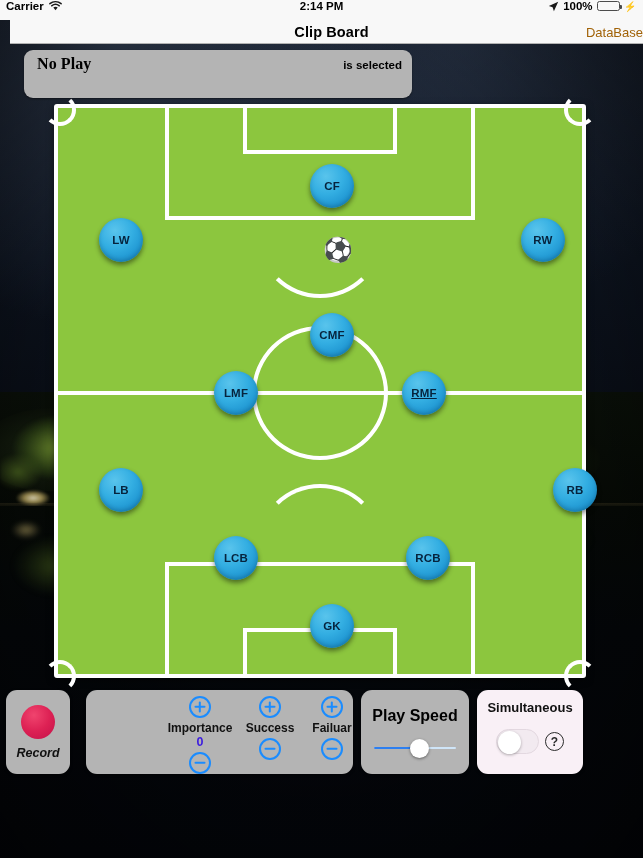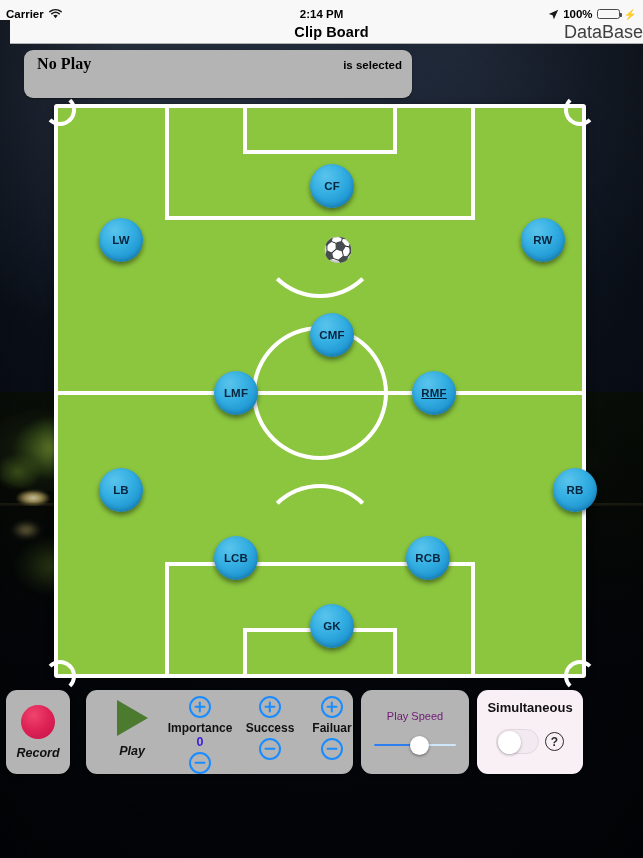--- a/index.html
+++ b/index.html
@@ -81,42 +81,42 @@
   .water-star { position:absolute; left:0; top:690px; width:643px; height:168px;
     background-image:
       radial-gradient(1px 1px at 60px 40px, rgba(200,220,255,.5) 50%, transparent 51%),
       radial-gradient(1px 1px at 300px 96px, rgba(190,212,250,.45) 50%, transparent 51%),
       radial-gradient(1px 1px at 520px 140px, rgba(205,225,255,.4) 50%, transparent 51%); }
   .vignette { position:absolute; inset:0; background:radial-gradient(ellipse at 50% 45%, transparent 45%, rgba(0,0,0,.55) 100%); }
 
   
   .statusbar {
     position:absolute; left:0; top:0; width:643px; height:20px; z-index:10;
-    background:#f8f8f8; color:#000; display:flex; align-items:flex-end;
+    background:#f8f8f8; color:#000; display:flex; align-items:flex-start;
     font-size:11.5px; font-weight:600; padding:0 6px;
   }
   .sb-left { display:flex; align-items:center; gap:5px; }
   .sb-center { position:absolute; left:0; right:0; text-align:center; font-size:11.5px; font-weight:600; }
   .sb-right { margin-left:auto; display:flex; align-items:center; gap:4px; position:relative; z-index:2; }
   .wifi-icon svg { display:block; }
   .loc-icon svg { display:block; }
   .battery { width:23px; height:10.5px; border:1px solid #4c4c4c; border-radius:2.5px; position:relative; padding:1px; }
   .battery::after { content:""; position:absolute; right:-3px; top:3px; width:1.8px; height:4px; background:#4c4c4c; border-radius:0 1px 1px 0; }
   .battery-fill { height:100%; background:#4cd964; border-radius:1px; }
   .bolt { font-size:10px; color:#4c4c4c; margin-left:1px; }
 
   
   .navbar {
     position:absolute; left:10px; top:20px; width:643px; height:24px; z-index:10;
     background:#f8f8f8; border-bottom:.5px solid #b2b2b2;
     display:flex; align-items:center; justify-content:center;
   }
   .nav-title { font-size:14.5px; font-weight:700; color:#000; letter-spacing:.1px; }
   .nav-right { position:absolute; right:10px; top:50%; transform:translateY(-50%);
-    font-size:18px; color:#404040; font-weight:400; cursor:pointer; }
+    font-size:13px; color:#a16207; font-weight:400; cursor:pointer; }
 
   
   .now-banner {
     position:absolute; left:24px; top:50px; width:388px; height:48px; z-index:6;
     background:#b4b4b4; border-radius:9px;
     box-shadow:0 1px 2px rgba(0,0,0,.45);
     padding:4px 10px 4px 13px; color:#000;
   }
   .now-label { font-size:11.5px; font-weight:600; line-height:15px; }
   .now-row { display:flex; align-items:baseline; justify-content:space-between; margin-top:1px; }
@@ -168,21 +168,21 @@
   .pm::before { content:""; position:absolute; left:50%; top:50%; transform:translate(-50%,-50%);
     width:11px; height:2.4px; background:#1a8cff; border-radius:1px; }
   .pm.plus::after { content:""; position:absolute; left:50%; top:50%; transform:translate(-50%,-50%);
     width:2.4px; height:11px; background:#1a8cff; border-radius:1px; }
   .st-mid { text-align:center; margin:3px 0; }
   .st-label { font-size:12px; font-weight:700; color:#111; white-space:nowrap; }
   .st-val { font-size:12.5px; font-weight:700; color:#3b1adf; line-height:14px; }
 
   .p-speed { left:361px; top:2px; width:108px; height:84px; display:flex; flex-direction:column;
     align-items:center; justify-content:center; gap:14px; }
-  .speed-lbl { font-size:11px; font-weight:400; color:#701a75; }
+  .speed-lbl { font-size:16px; font-weight:700; color:#000000; }
   .slider { position:relative; width:82px; height:18px; cursor:pointer; }
   .track { position:absolute; left:0; top:8px; width:82px; height:2px; background:#cfe5f8; border-radius:1px; }
   .track-fill { position:absolute; left:0; top:8px; width:44px; height:2px; background:#2d7ff0; border-radius:1px; }
   .knob { position:absolute; left:36px; top:0; width:19px; height:19px; border-radius:50%;
     background:#fff; box-shadow:0 1px 3px rgba(0,0,0,.45); cursor:pointer; }
 
   .p-sim { left:477px; top:2px; width:106px; height:84px; background:#f9f0f6;
     display:flex; flex-direction:column; align-items:center; padding-top:10px; }
   .sim-lbl { font-size:13px; font-weight:700; color:#111; }
   .sim-row { display:flex; align-items:center; gap:6px; margin-top:14px; }
@@ -292,21 +292,21 @@
     </div>
     <div class="player" style="left: 521px; top: 218px;">
       <span>RW</span>
     </div>
     <div class="player" style="left: 310px; top: 313px;">
       <span>CMF</span>
     </div>
     <div class="player" style="left: 214px; top: 371px;">
       <span>LMF</span>
     </div>
-    <div class="player" style="left: 412px; top: 371px; text-decoration: underline;">
+    <div class="player" style="left: 402px; top: 371px; text-decoration: underline;">
       <span>RMF</span>
     </div>
     <div class="player" style="left: 99px; top: 468px;">
       <span>LB</span>
     </div>
     <div class="player" style="left: 521px; top: 468px; margin-left: 32px;">
       <span>RB</span>
     </div>
     <div class="player" style="left: 214px; top: 536px;">
       <span>LCB</span>
@@ -321,24 +321,20 @@
   </div>
 
 <div class="toolbar">
 
   <div class="panel p-record">
     <div class="rec-dot"></div>
     <div class="lbl">Record</div>
   </div>
 
   <div class="panel p-controls">
-    <div class="ctl-play">
-      <div class="tri"></div>
-      <div class="lbl">Play</div>
-    </div>
 
     <div class="stepper imp">
       <div class="pm plus"></div>
       <div class="st-mid">
         <div class="st-label">Importance</div>
         <div class="st-val">0</div>
       </div>
       <div class="pm"></div>
     </div>
 

